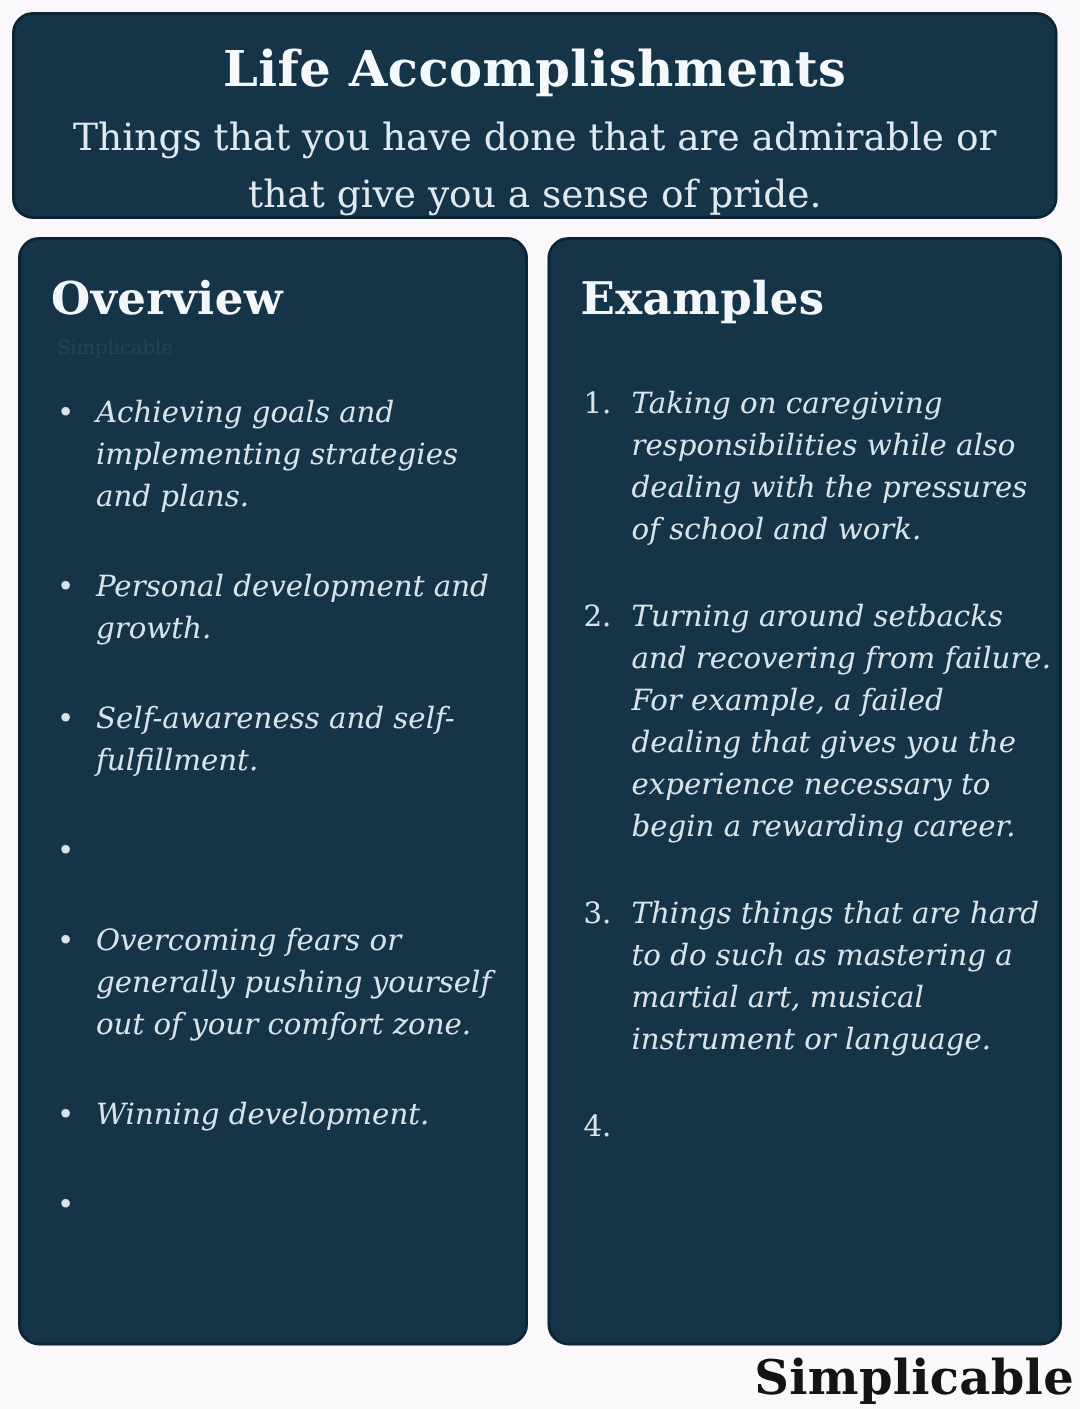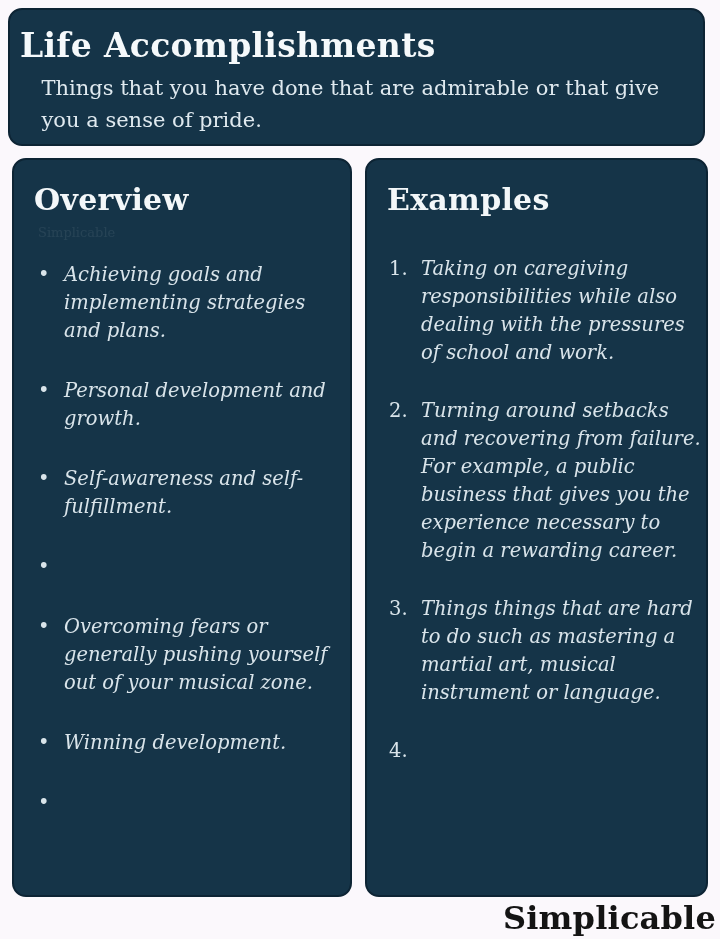--- a/index.html
+++ b/index.html
@@ -19,33 +19,34 @@
   .header-card {
     position: absolute;
     left: 8px;
     top: 8px;
     width: 697px;
     height: 138px;
     box-sizing: border-box;
     background: #153448;
     border: 2px solid #0d2434;
     border-radius: 14px;
+    text-align: center;
     color: #e6eef3;
   }
   .header-title {
     margin: 16px 10px 8px;
     font-size: 33px;
     font-weight: 600;
     letter-spacing: 0.3px;
     color: #f5f9fb;
   }
   .header-subtitle {
     margin: 0 auto;
     max-width: 630px;
-    font-size: 21px;
+    font-size: 25px;
     line-height: 1.5;
     color: #dfe9ef;
   }
   
   .columns {
     position: absolute;
     left: 12px;
     top: 158px;
     width: 696px;
     height: 739px;
@@ -141,42 +142,42 @@
         </li>
         <li class="item">
           <span class="marker">•</span>
           <span class="text">Self-awareness and self-fulfillment.</span>
         </li>
         <li class="item">
           <span class="marker">•</span>
         </li>
         <li class="item">
           <span class="marker">•</span>
-          <span class="text">Overcoming fears or generally pushing yourself out of your musical zone.</span>
+          <span class="text">Overcoming fears or generally pushing yourself out of your comfort zone.</span>
         </li>
         <li class="item">
           <span class="marker">•</span>
           <span class="text">Winning development.</span>
         </li>
         <li class="item">
           <span class="marker">•</span>
         </li>
       </ul>
     </section>
 
     <section class="card examples">
       <h2 class="card-heading">Examples</h2>
       <ol class="item-list">
         <li class="item">
           <span class="marker">1.</span>
           <span class="text">Taking on caregiving responsibilities while also dealing with the pressures of school and work.</span>
         </li>
         <li class="item">
           <span class="marker">2.</span>
-          <span class="text">Turning around setbacks and recovering from failure. For example, a public business that gives you the experience necessary to begin a rewarding career.</span>
+          <span class="text">Turning around setbacks and recovering from failure. For example, a failed dealing that gives you the experience necessary to begin a rewarding career.</span>
         </li>
         <li class="item">
           <span class="marker">3.</span>
           <span class="text">Things things that are hard to do such as mastering a martial art, musical instrument or language.</span>
         </li>
         <li class="item">
           <span class="marker">4.</span>
         </li>
       </ol>
     </section>

